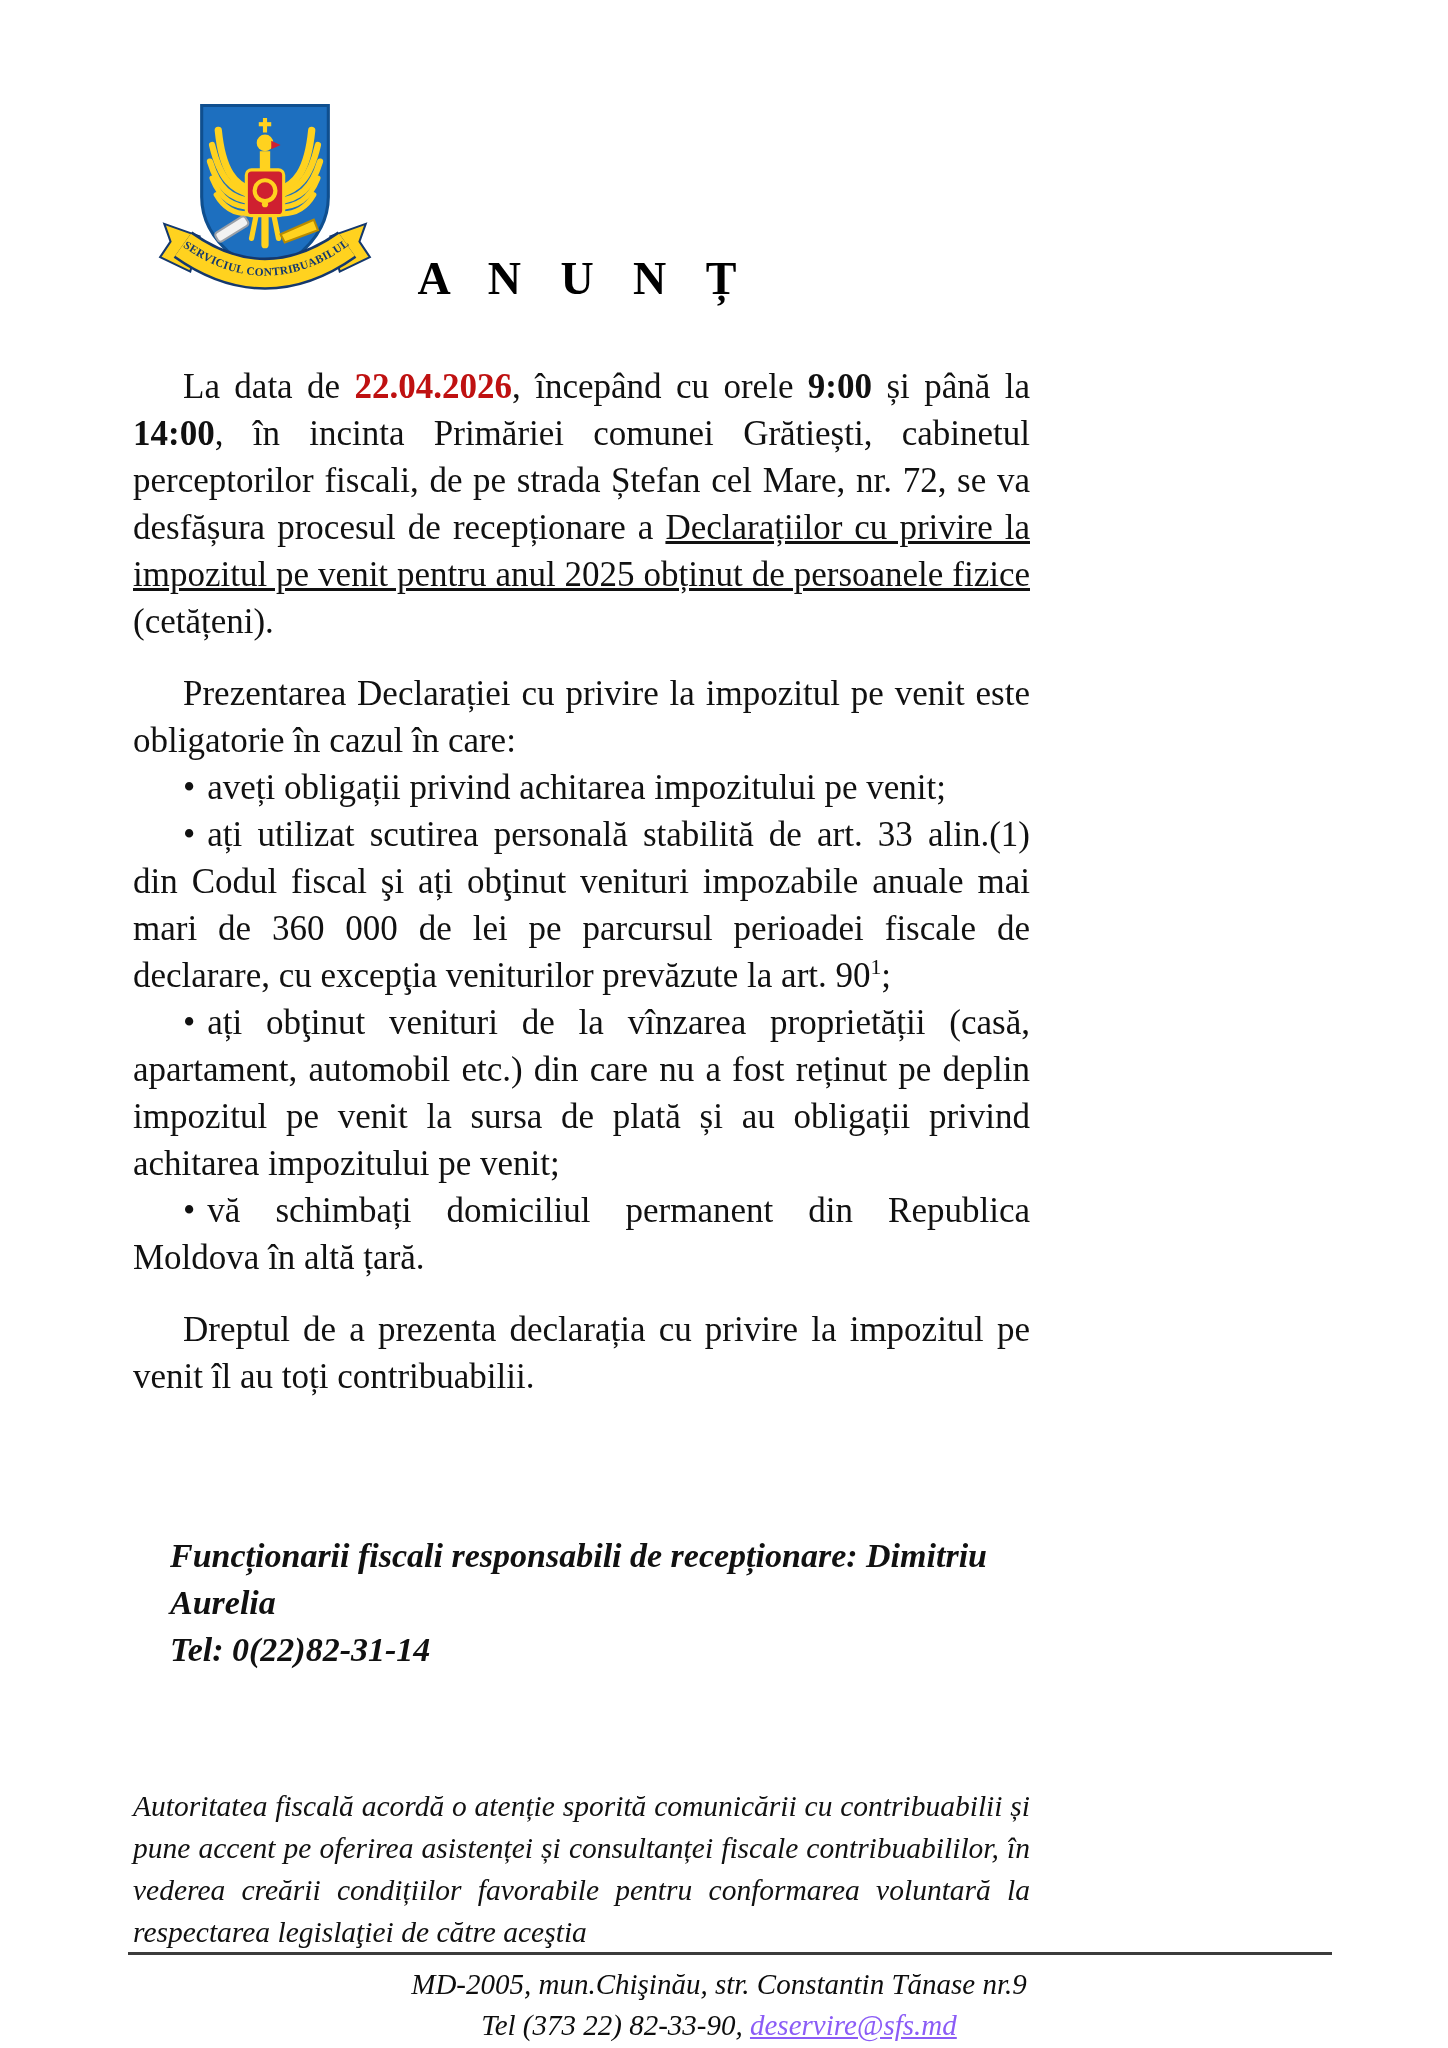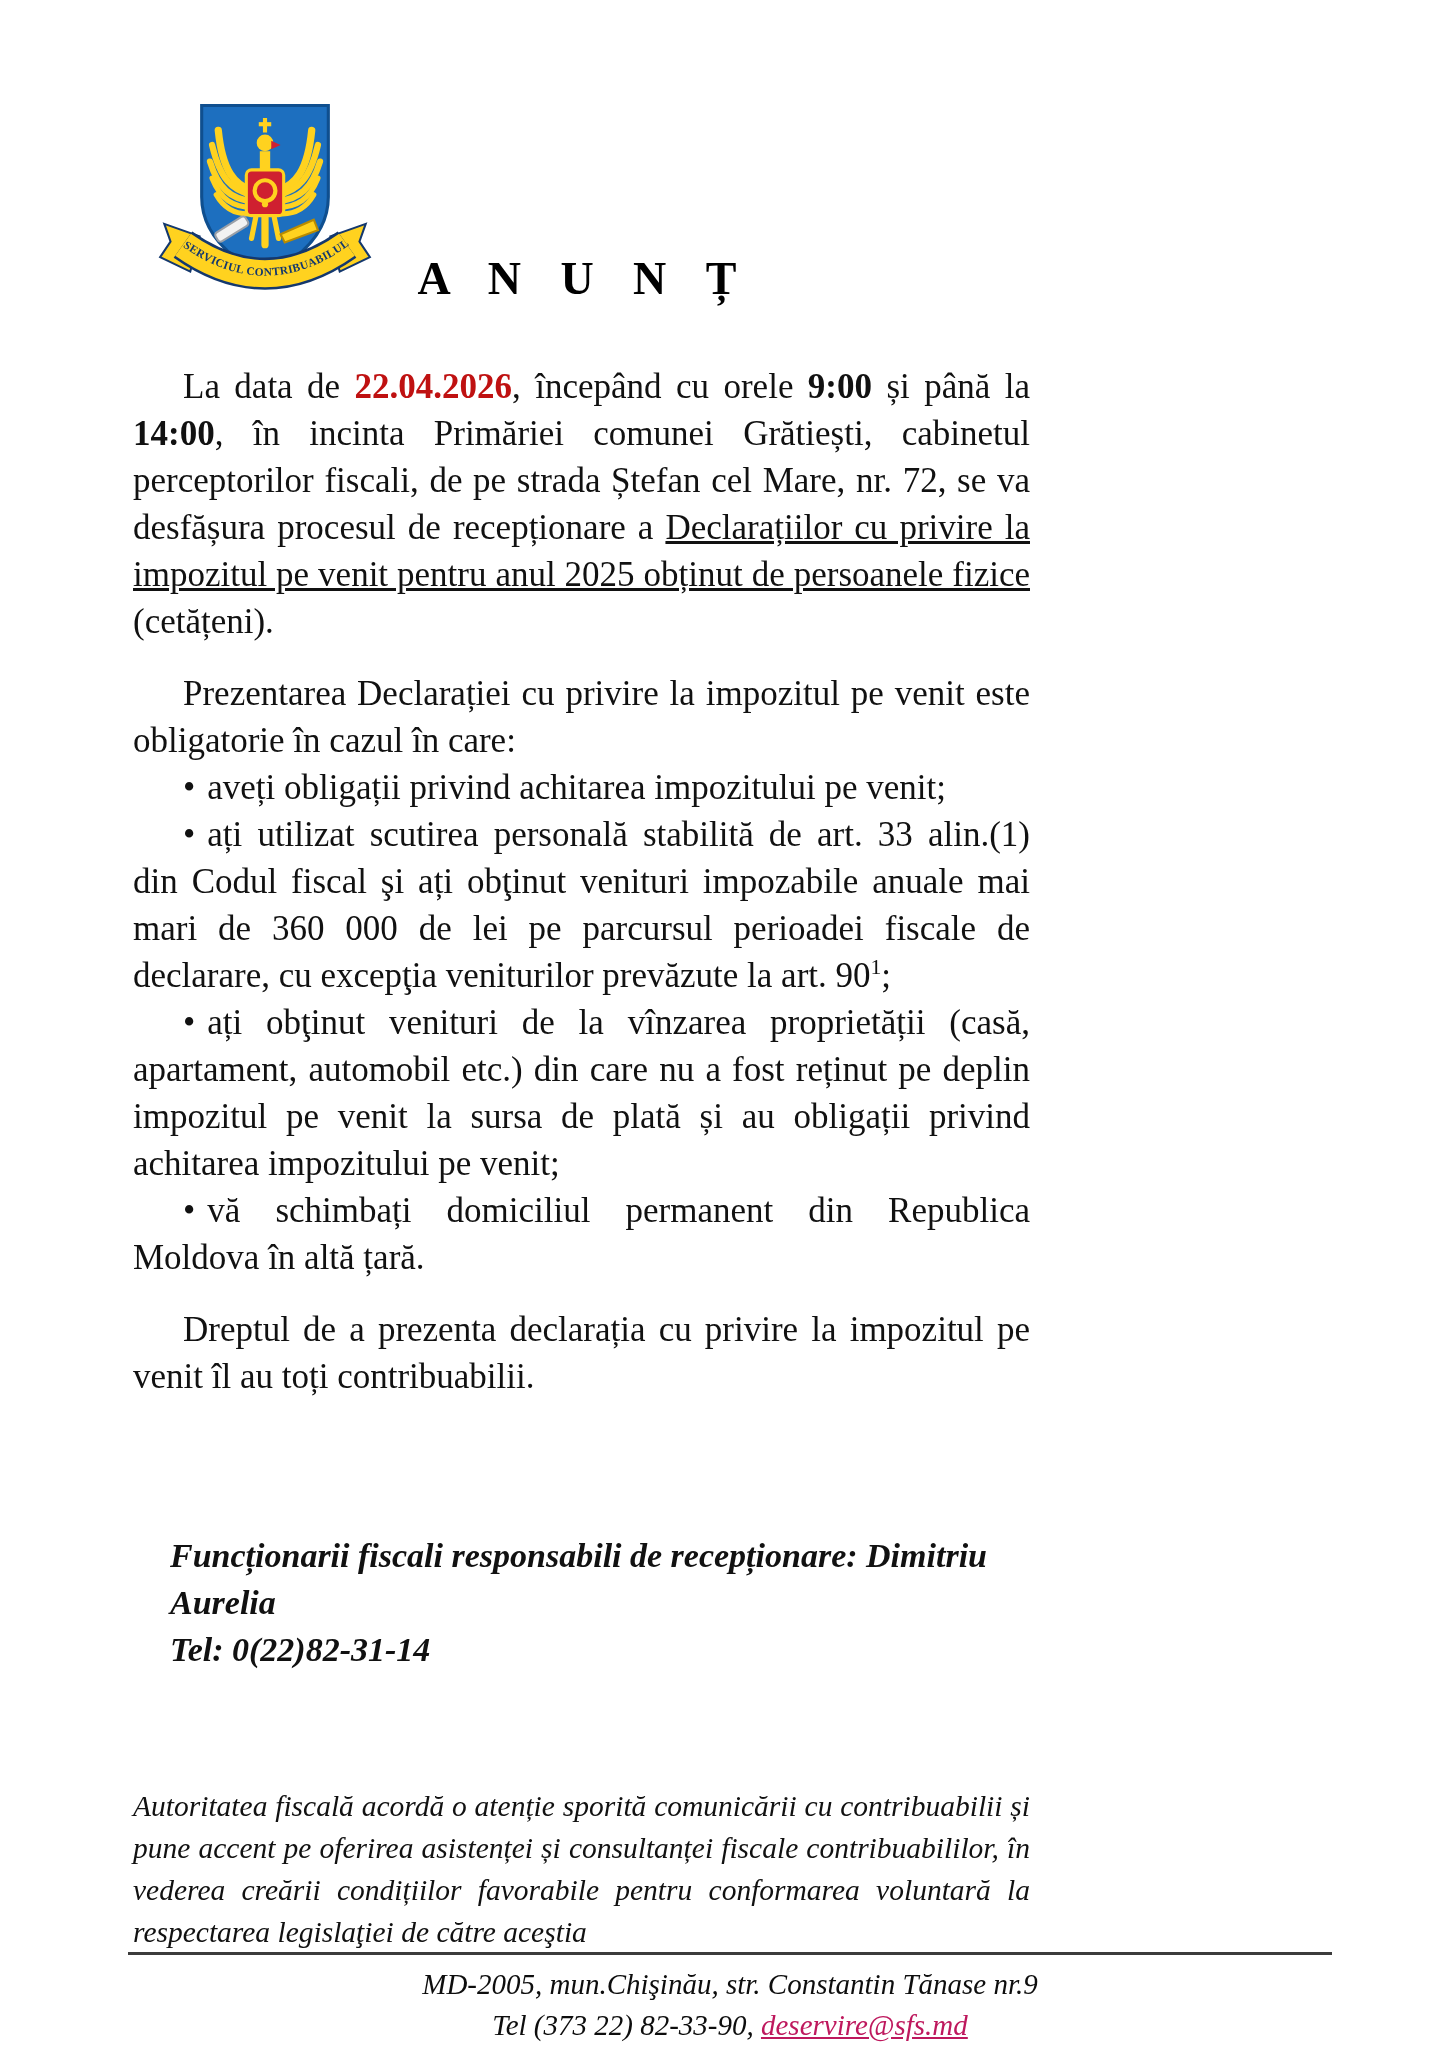--- a/index.html
+++ b/index.html
@@ -58,21 +58,21 @@
 
   
   .footer-rule {
     position:absolute;
     left:128px; top:1952px;
     width:1204px; height:3px;
     background:#3c3c3c;
   }
   .footer-text {
     position:absolute;
-    left:128px; top:1964px;
+    left:117px; top:1964px;
     width:1204px;
     text-align:center;
     font-style:italic;
     font-size:29px;
     line-height:41px;
     color:#0d0d0d;
   }
   .footer-text a {
     text-decoration:underline;
     cursor:pointer;
@@ -163,16 +163,16 @@
       <div>Tel: 0(22)82-31-14</div>
     </div>
 
     <p class="note">Autoritatea fiscală acordă o atenție sporită comunicării cu contribuabilii și pune accent pe oferirea asistenței și consultanței fiscale contribuabililor, în vederea creării condițiilor favorabile pentru conformarea voluntară la respectarea legislaţiei de către aceştia</p>
 
   </div>
 
   <div class="footer-rule"></div>
   <div class="footer-text">
     <div>MD-2005, mun.Chişinău, str. Constantin Tănase nr.9</div>
-    <div><span>Tel (373 22) 82-33-90, </span><a id="email-link" style="color: #be185d;">deservire@sfs.md</a></div>
+    <div><span>Tel (373 22) 82-33-90, </span><a id="email-link" style="color: #8b5cf6;">deservire@sfs.md</a></div>
   </div>
 
 </div>
 
 </body></html>

